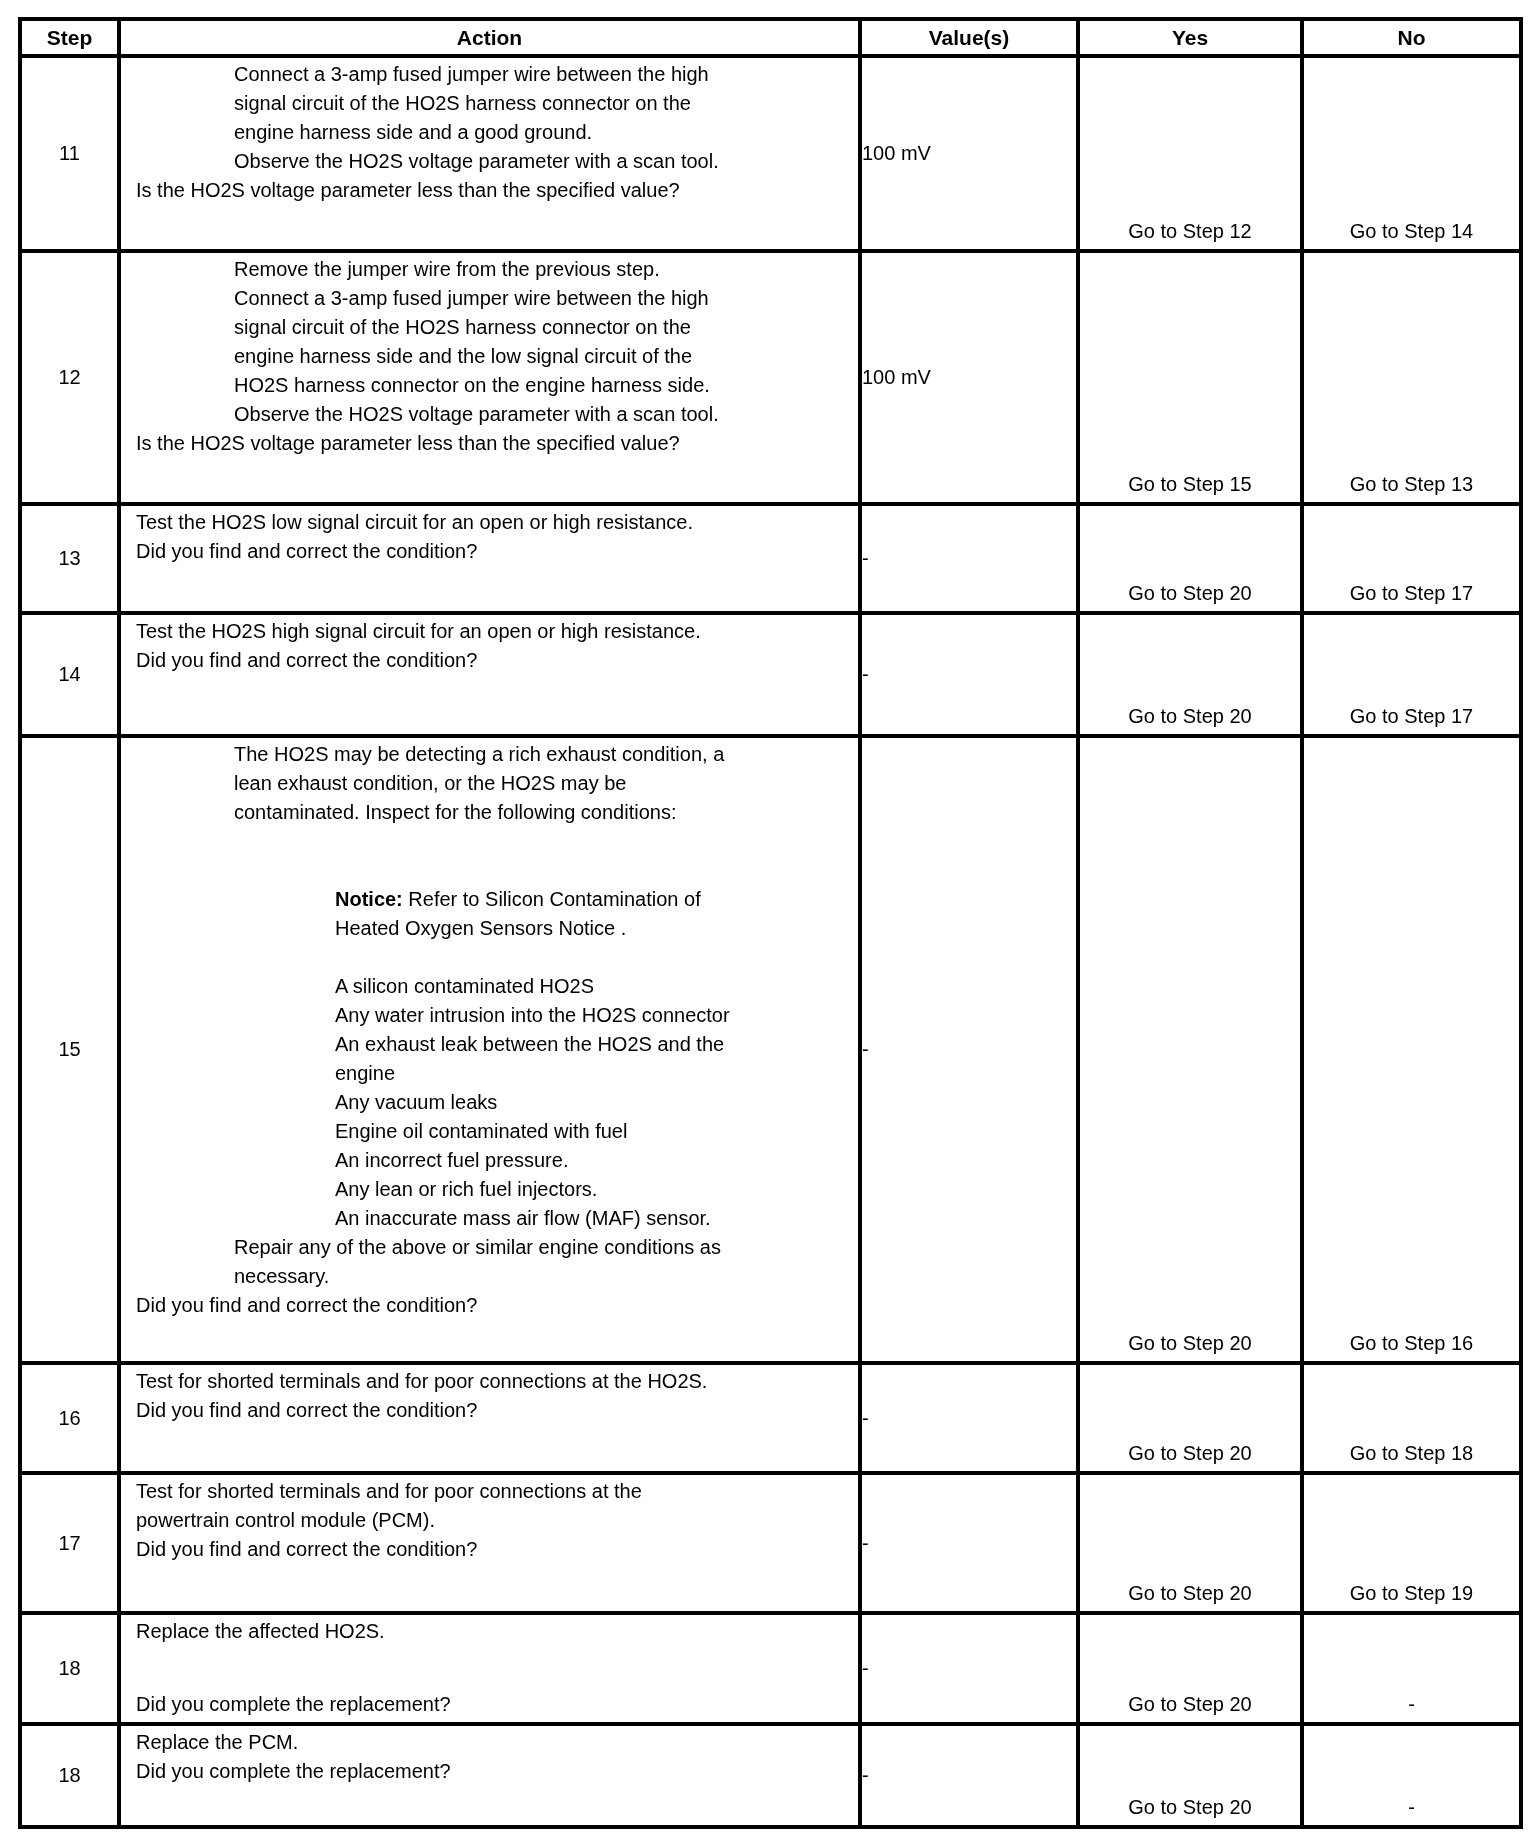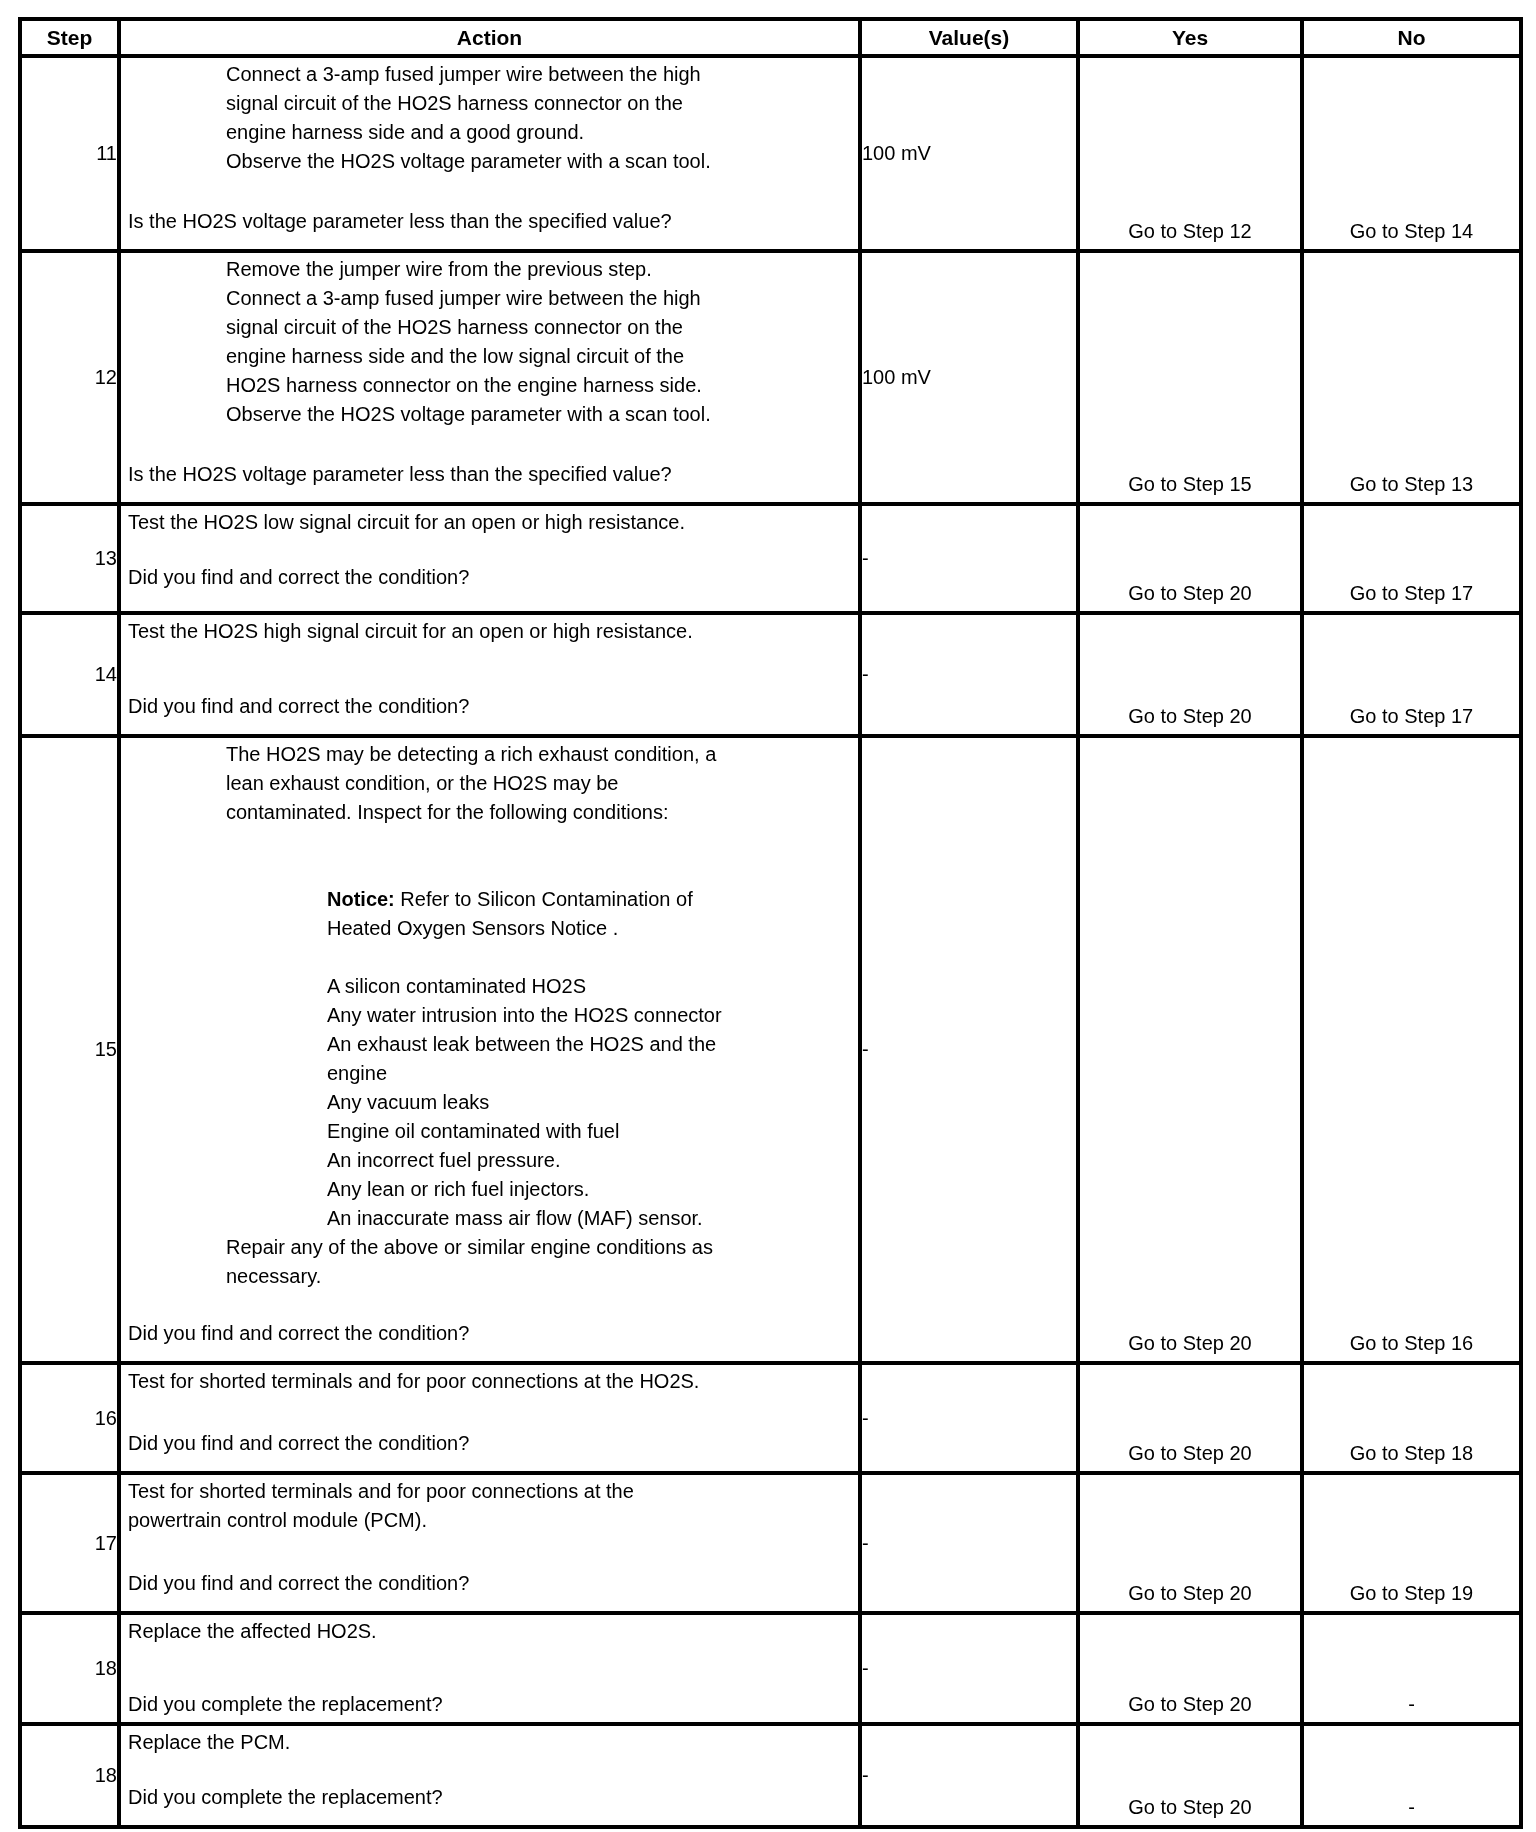--- a/index.html
+++ b/index.html
@@ -2,25 +2,25 @@
 <html><head>
 <meta charset="utf-8">
 <style>
   html, body { margin: 0; padding: 0; background: #ffffff; }
   body { width: 1536px; height: 1832px; position: relative; overflow: hidden;
          font-family: "Liberation Sans", sans-serif; color: #000; }
   .tbl { position: absolute; left: 18px; top: 17px; width: 1501px; }
   table { border-collapse: collapse; table-layout: fixed; width: 1501px; }
   td, th { border: 4px solid #000; padding: 0; vertical-align: top; font-size: 20px; line-height: 29px; }
   th { font-weight: bold; text-align: center; height: 33px; vertical-align: middle; font-size: 21px; }
-  td.step { text-align: right; vertical-align: middle; }
+  td.step { text-align: center; vertical-align: middle; }
   td.value { text-align: left; vertical-align: middle; }
   td.yes, td.no { text-align: center; vertical-align: bottom; padding-bottom: 3px; }
   td.action { padding: 0; }
-  .action-inner { display: flex; flex-direction: column; justify-content: space-between; height: 100%; box-sizing: border-box; padding: 2px 4px 13px 7px; }
+  .action-inner { display: flex; flex-direction: column; height: 100%; box-sizing: border-box; padding: 2px 4px 13px 7px; margin-left: 8px; }
   .blk { padding-left: 98px; }
   .sub { padding-left: 199px; }
   .gap { height: 29px; }
   .bold { font-weight: bold; }
   .q { white-space: nowrap; }
 </style>
 </head>
 <body>
 
 <div class="tbl">

